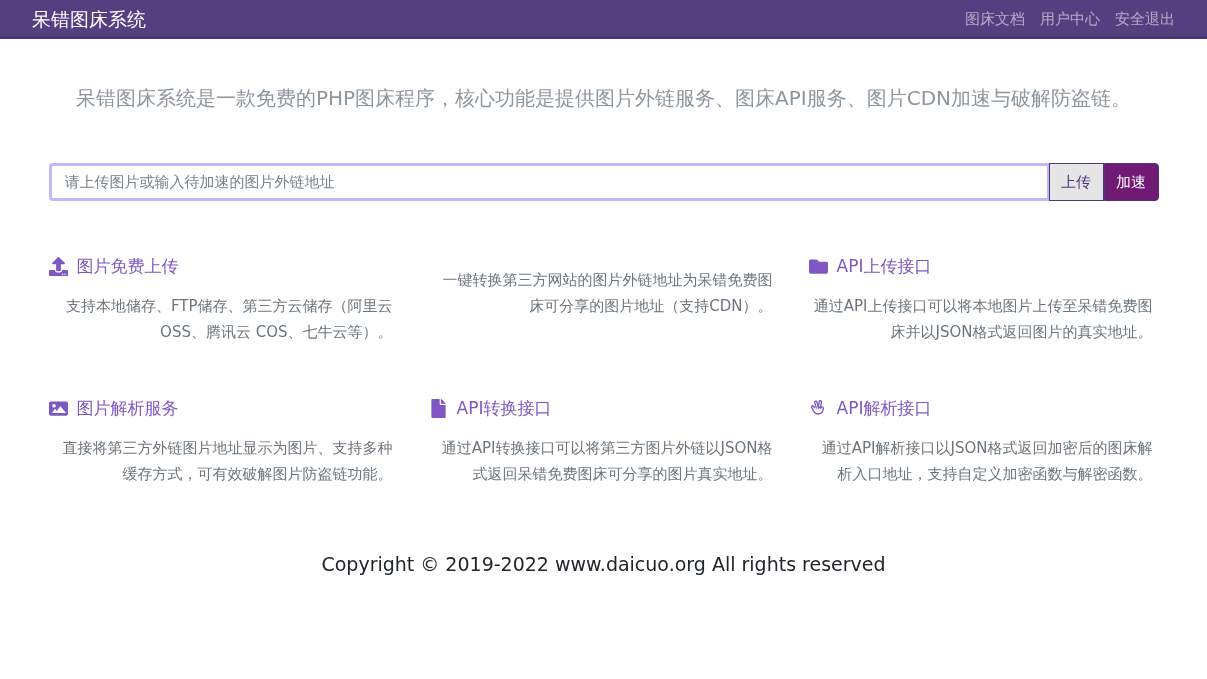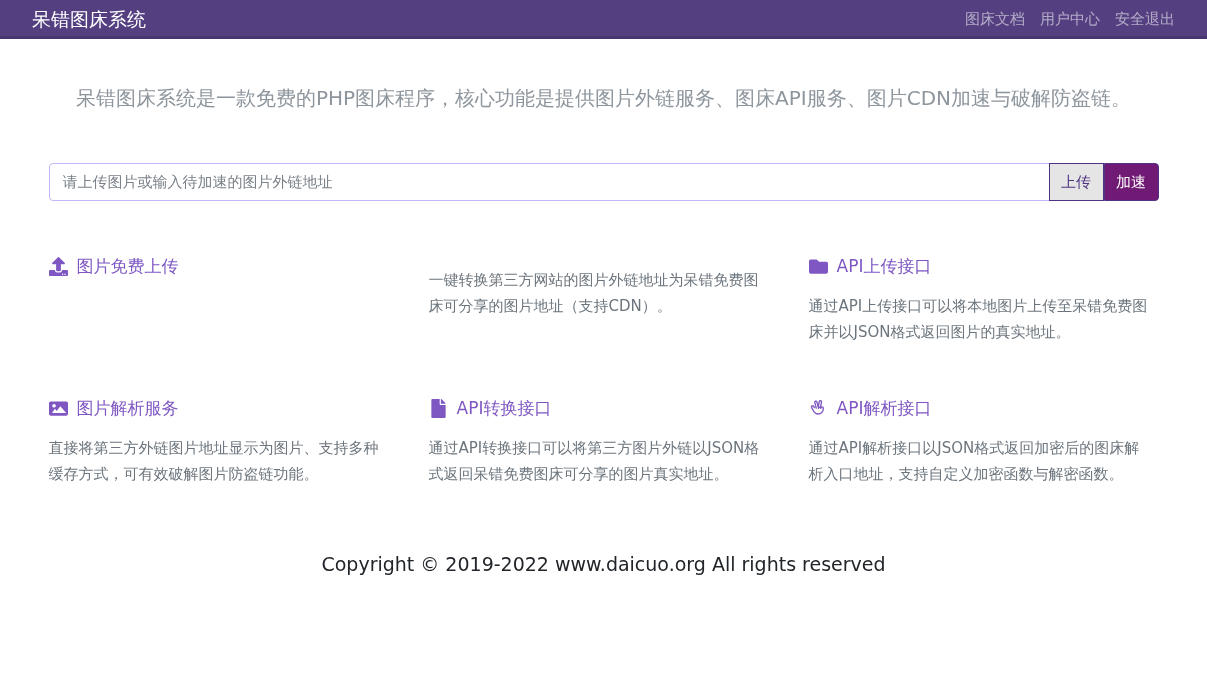--- a/index.html
+++ b/index.html
@@ -42,21 +42,21 @@
 
   
   .search-row {
     width:1110px;
     margin:50px auto 0;
     display:flex;
     height:38px;
   }
   .search-input {
     flex:1;
-    border:1px solid #c4b5fd;
+    border:3px solid #c4b5fd;
     border-radius:4px 0 0 4px;
     padding:0 13px;
     font-size:15px;
     color:#495057;
     outline:none;
     font-family:inherit;
   }
   .search-input::placeholder { color:#7a8188; }
   .btn {
     width:55px;
@@ -80,20 +80,21 @@
   }
 
   
   .features {
     width:1110px;
     margin:52px auto 0;
     display:grid;
     grid-template-columns:repeat(3, 1fr);
     column-gap:30px;
     row-gap:50px;
+    text-align:right;
   }
   .feature-title {
     display:flex;
     align-items:center;
     gap:9px;
     color:#7e57c2;
     font-size:17px;
     line-height:26px;
     cursor:pointer;
   }
@@ -141,20 +142,21 @@
 
   <div class="feature">
     <div class="feature-title">
       <span class="icon">
         <svg viewBox="0 0 512 512" fill="#7e57c2">
             <path d="M296 384h-80c-13.3 0-24-10.7-24-24V192h-87.7c-17.8 0-26.7-21.5-14.1-34.1L242.3 5.7c7.5-7.5 19.8-7.5 27.3 0l152.2 152.2c12.6 12.6 3.7 34.1-14.1 34.1H320v168c0 13.3-10.7 24-24 24zm216-8v112c0 13.3-10.7 24-24 24H24c-13.3 0-24-10.7-24-24V376c0-13.3 10.7-24 24-24h136v8c0 30.9 25.1 56 56 56h80c30.9 0 56-25.1 56-56v-8h136c13.3 0 24 10.7 24 24zm-124 88c0-11-9-20-20-20s-20 9-20 20 9 20 20 20 20-9 20-20zm64 0c0-11-9-20-20-20s-20 9-20 20 9 20 20 20 20-9 20-20z"></path>
           </svg>
       </span>
       <span>图片免费上传</span>
     </div>
+    <div class="feature-desc">支持本地储存、FTP储存、第三方云储存（阿里云 OSS、腾讯云 COS、七牛云等）。</div>
   </div>
 
   <div class="feature">
     <div class="feature-desc">一键转换第三方网站的图片外链地址为呆错免费图床可分享的图片地址（支持CDN）。</div>
   </div>
 
   <div class="feature">
     <div class="feature-title">
       <span class="icon">
         <svg viewBox="0 0 512 512" fill="#7e57c2">

